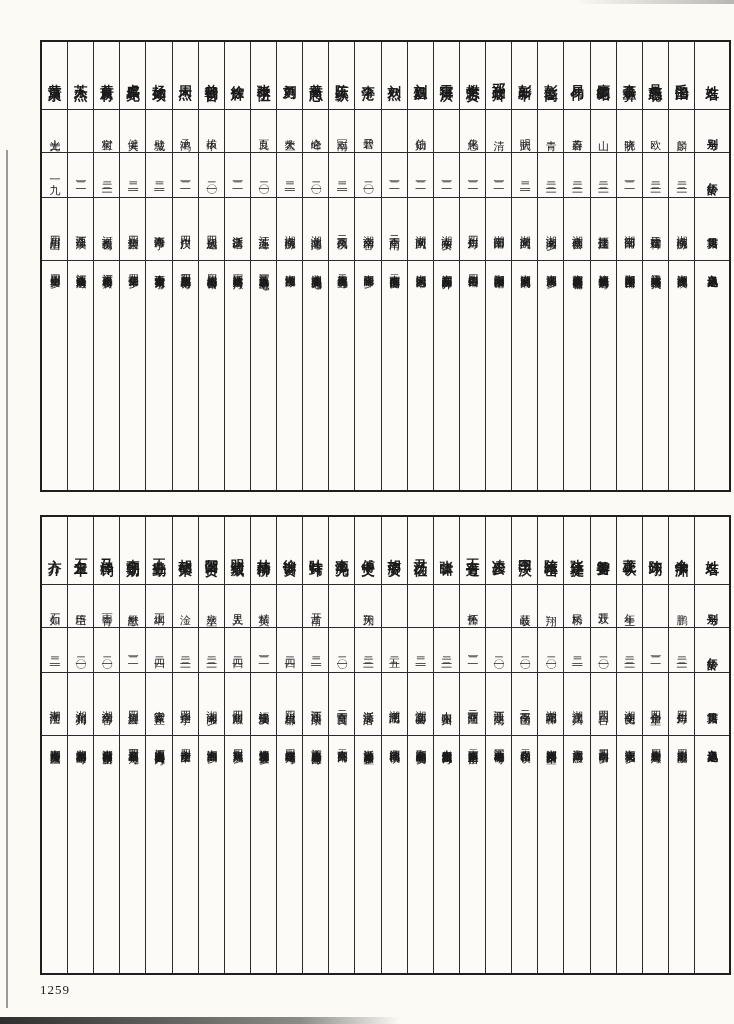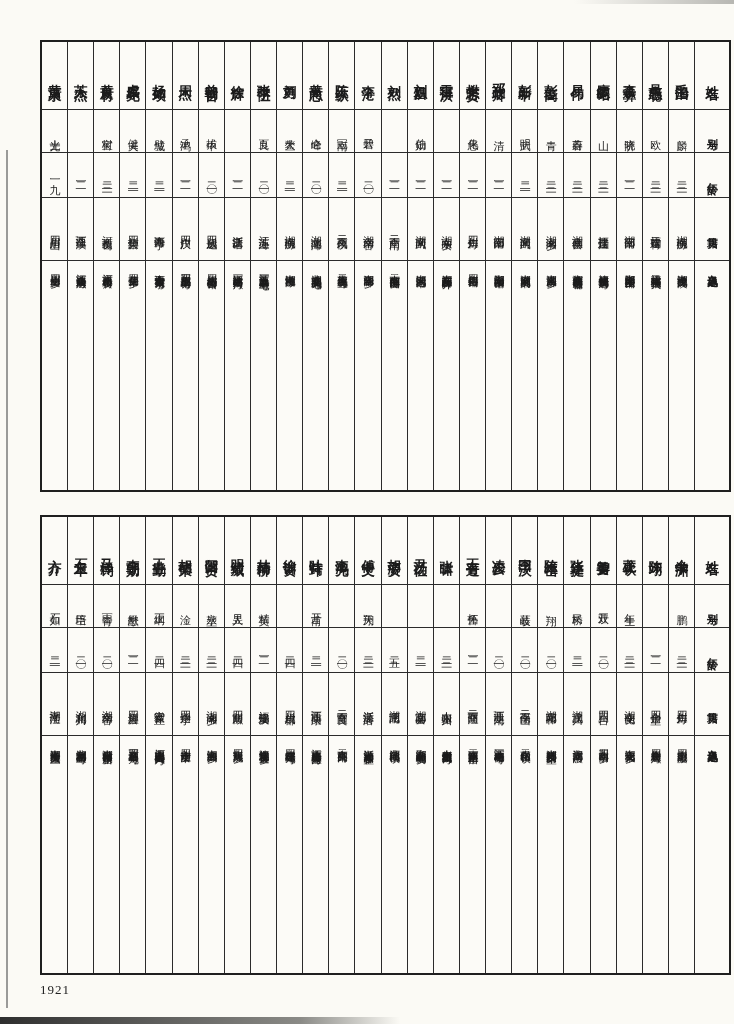--- a/index.html
+++ b/index.html
@@ -940,14 +940,14 @@
         </div>
         <div class="cell native-cell">
           <span class="vtext">湖南平江</span>
         </div>
         <div class="cell address-cell">
           <span class="vtext">湖南平江长寿街大屋里</span>
         </div>
       </div>
     </div>
 
-  <div class="page-number">1921</div>
+  <div class="page-number">1259</div>
 </div>
 
 </body></html>

